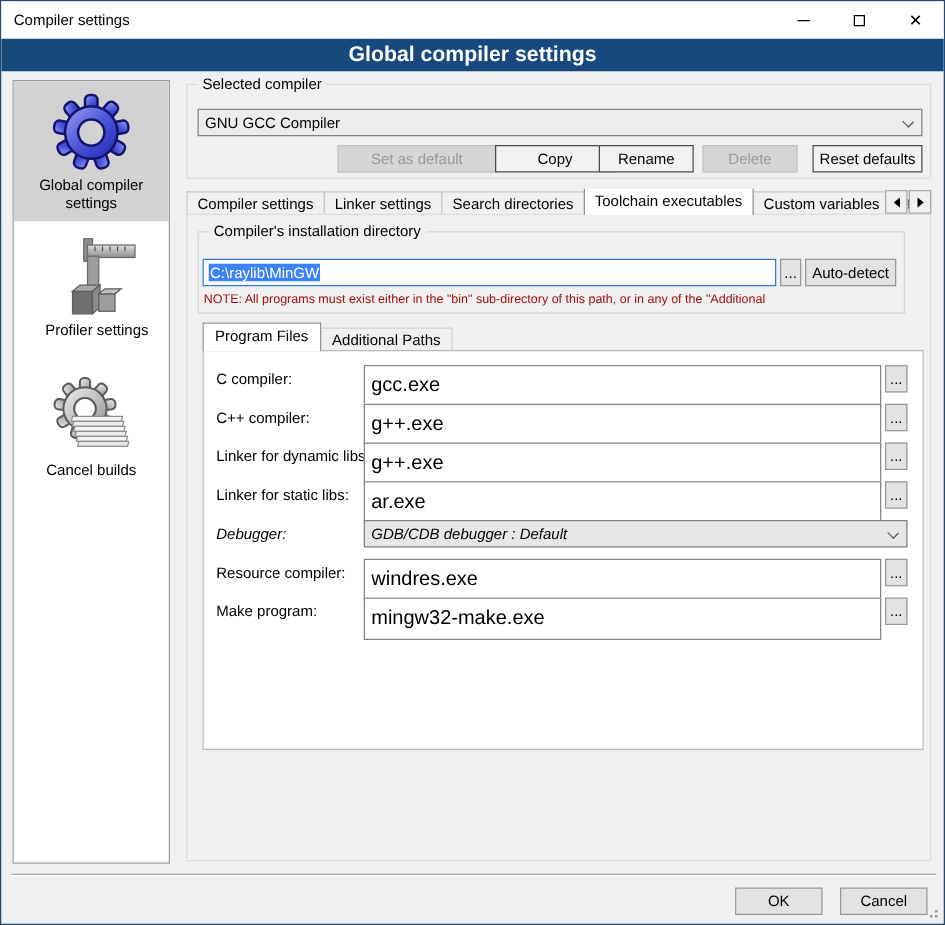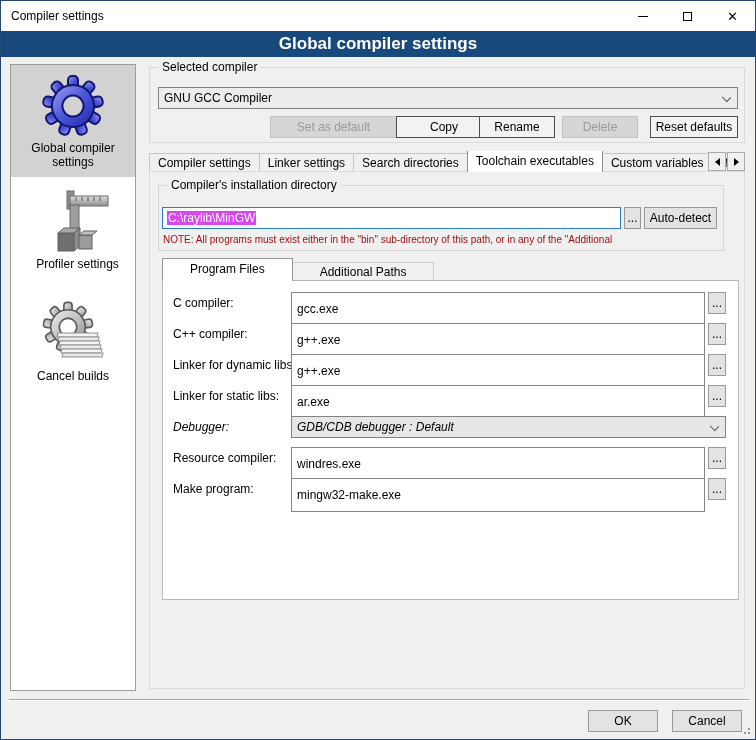--- a/index.html
+++ b/index.html
@@ -33,38 +33,38 @@
   .groupbox { position:absolute; border:1px solid #d9d9d9; }
   .groupbox > .legend { position:absolute; top:-8px; left:8px; background:#f0f0f0; padding:0 4px; }
   
   .btn { position:absolute; height:22px; background:#f2f2f2; border:1px solid #4d4d4d; text-align:center; line-height:20px; cursor:default; }
   .btn.gray { background:#e3e3e3; border:1px solid #999; }
   .btn.disabled { background:#d6d6d6; border:1px solid #c2c2c2; color:#9a9a9a; }
   .combobox { position:absolute; height:22px; background:#ececec; border:1px solid #828282; line-height:20px; padding:0 20px 0 5px; overflow:hidden; white-space:nowrap; }
   .combobox .chev { position:absolute; right:7px; top:6px; width:7px; height:7px; border-right:1px solid #555; border-bottom:1px solid #555; transform:rotate(45deg) scale(1,0.9); }
   .textbox { position:absolute; height:22px; background:#fff; border:1px solid #858585; line-height:20px; padding:0 4px; overflow:hidden; white-space:nowrap; }
   .textbox.focused { border:1px solid #2a7ecc; }
-  .textbox .sel { background:#d946ef; color:#fff; padding:0 1px; }
-  input.textfield { position:absolute; height:22px; background:#fff; border:1px solid #858585; padding:16px 5px; font-family:"Liberation Sans",sans-serif; font-size:12px; }
+  .textbox .sel { background:#3b82f6; color:#fff; padding:0 1px; }
+  input.textfield { position:absolute; height:22px; background:#fff; border:1px solid #858585; padding:16px 5px; font-family:"Liberation Sans",sans-serif; font-size:16px; }
   
   .tabstrip { position:absolute; left:148px; top:150px; width:596px; height:21px; display:flex; align-items:flex-end; overflow:hidden; }
   .tab { height:19px; padding:0 8px; line-height:19px; background:#f0f0f0; border:1px solid #c6c6c6; border-bottom:none; margin-right:-1px; white-space:nowrap; position:relative; }
   .tab.active { height:23px; line-height:22px; background:#fff; border:1px solid #8f8f8f; border-bottom:none; z-index:3; }
   .tab.clipped { max-width:46px; overflow:hidden; }
   .tab-arrows { position:absolute; left:855px; top:151px; display:flex; z-index:4; }
   .arrowbtn { width:18px; height:19px; background:#f0f0f0; border:1px solid #aaa; margin-left:1px; display:flex; align-items:center; justify-content:center; }
   .tri-l { width:0; height:0; border-top:4px solid transparent; border-bottom:4px solid transparent; border-right:5px solid #000; }
   .tri-r { width:0; height:0; border-top:4px solid transparent; border-bottom:4px solid transparent; border-left:5px solid #000; }
   
   .tabpage { position:absolute; left:148px; top:170px; width:596px; height:518px; background:#f0f0f0; border:1px solid #dcdcdc; z-index:1; }
   
   .note { position:absolute; left:4px; top:48px; width:556px; color:#a01010; font-size:10px; white-space:nowrap; overflow:hidden; }
   
   .subtabstrip { position:absolute; left:12px; top:87px; height:22px; display:flex; align-items:flex-end; }
-  .subtab { height:19px; padding:0 27px; line-height:19px; background:#f0f0f0; border:1px solid #cfcfcf; border-bottom:none; margin-right:-1px; white-space:nowrap; position:relative; }
+  .subtab { height:19px; padding:0 9px; line-height:19px; background:#f0f0f0; border:1px solid #cfcfcf; border-bottom:none; margin-right:-1px; white-space:nowrap; position:relative; }
   .subtab.active { height:23px; line-height:21px; background:#fff; border:1px solid #949494; border-bottom:none; z-index:3; }
   .subpage { position:absolute; left:12px; top:108px; width:577px; height:320px; background:#fff; border:1px solid #b9b9b9; z-index:1; }
   .frow { position:absolute; left:0; width:100%; height:22px; }
   .frow .flabel { position:absolute; left:10px; top:0; line-height:22px; }
   .frow input.textfield { left:128px; top:0; width:414px; }
   .frow .browse { left:545px; top:0; width:18px; }
   .frow .combobox { left:128px; top:0; width:435px; background:#e7e7e7; }
   
   .divider { position:absolute; left:8px; top:698px; width:740px; height:2px; border-top:1px solid #a9a9a9; border-bottom:1px solid #fdfdfd; }
   .grip { position:absolute; right:5px; bottom:5px; width:8px; height:8px; }

